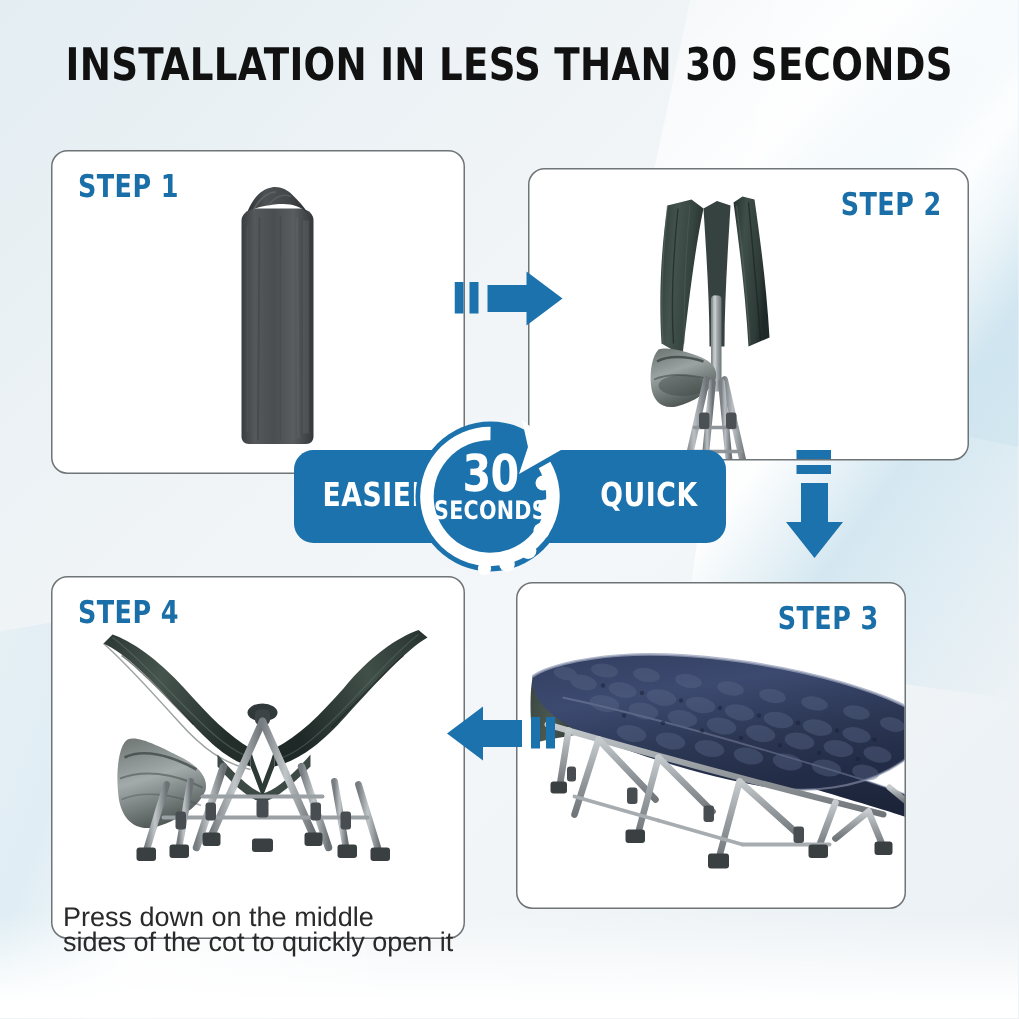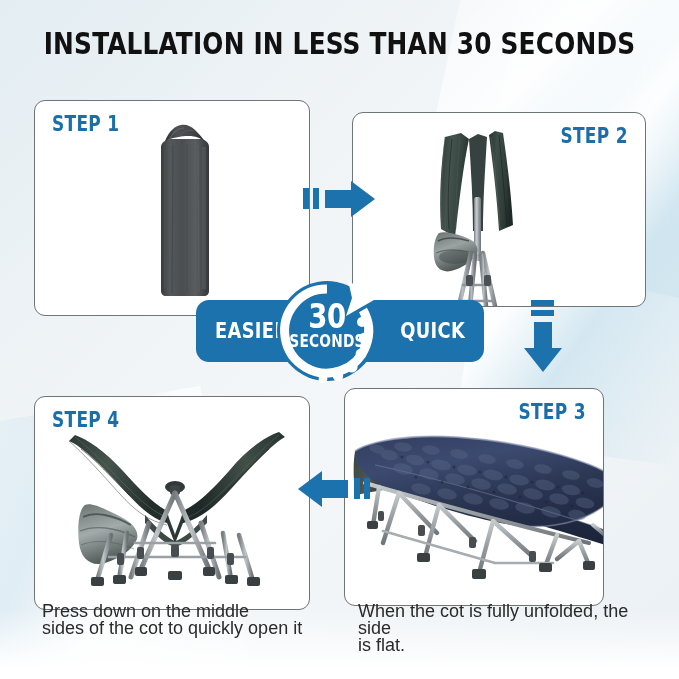--- a/index.html
+++ b/index.html
@@ -90,21 +90,21 @@
   .panel {
     position: absolute;
     background: #ffffff;
     border: 1px solid #6f7476;
     border-radius: 11px;
     overflow: hidden;
     margin-top: 20px;
   }
   #panel1 { left: 34px;  top: 80px;  width: 276px; height: 216px; }
   #panel2 { left: 352px; top: 92px;  width: 294px; height: 195px; text-align: center; }
-  #panel4 { left: 34px;  top: 376px; width: 276px; height: 214px; }
+  #panel4 { left: 34px;  top: 364px; width: 276px; height: 242px; }
   #panel3 { left: 344px; top: 368px; width: 260px; height: 218px; }
 
   .step-label {
     position: absolute;
     top: 11px;
     font-family: "Liberation Sans Narrow", "DejaVu Sans Condensed", "Liberation Sans", sans-serif;
     font-weight: 700;
     font-size: 21px;
     color: #1b6fa8;
     letter-spacing: 0.3px;
@@ -589,16 +589,14 @@
         <circle cx="55" cy="107" r="4.4"></circle>
       </g>
     </svg>
 
     <div class="circle-text" id="circle-num" style="left:72px; top:-1px;">30</div>
     <div class="circle-text" id="circle-unit" style="left:72px; top:33px;">SECONDS</div>
   </div>
 
   <div class="caption" id="caption-left">Press down on the middle
 sides of the cot to quickly open it</div>
-  <div class="caption" id="caption-right">When the cot is fully unfolded, the side
-is flat.</div>
 
 </div>
 
 </body></html>

